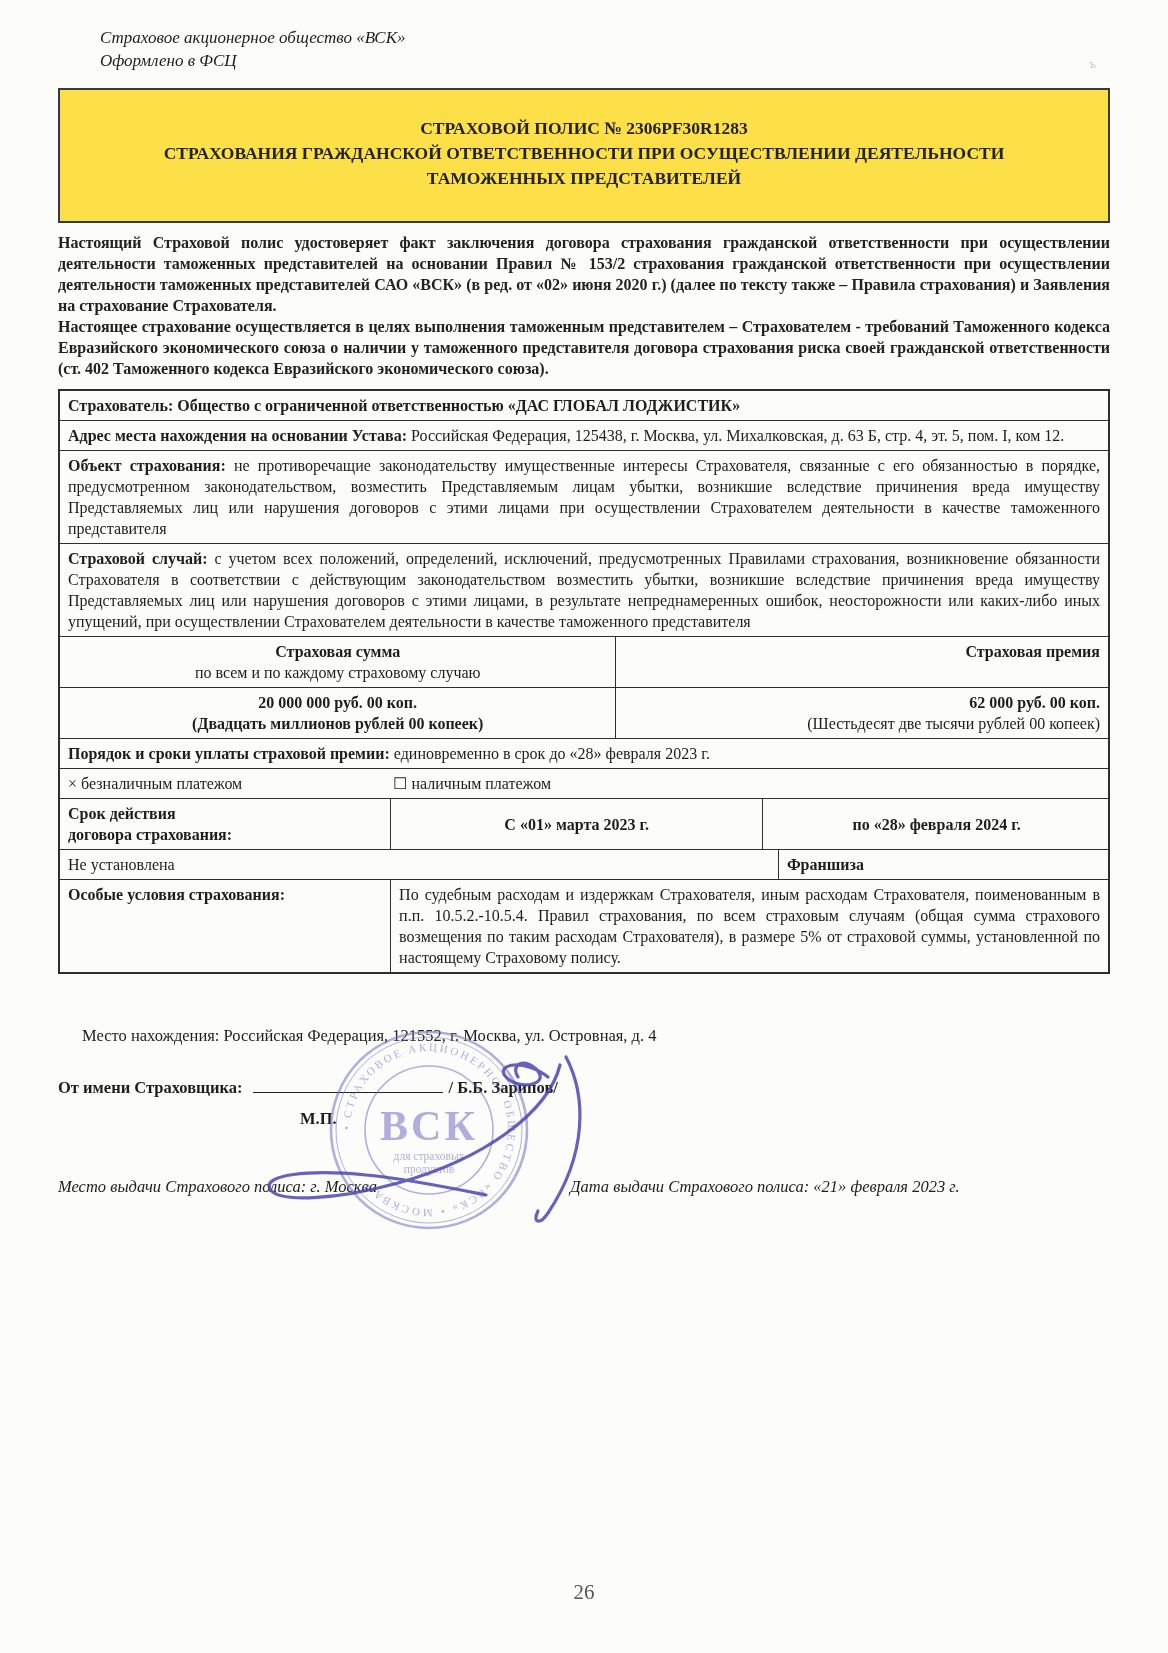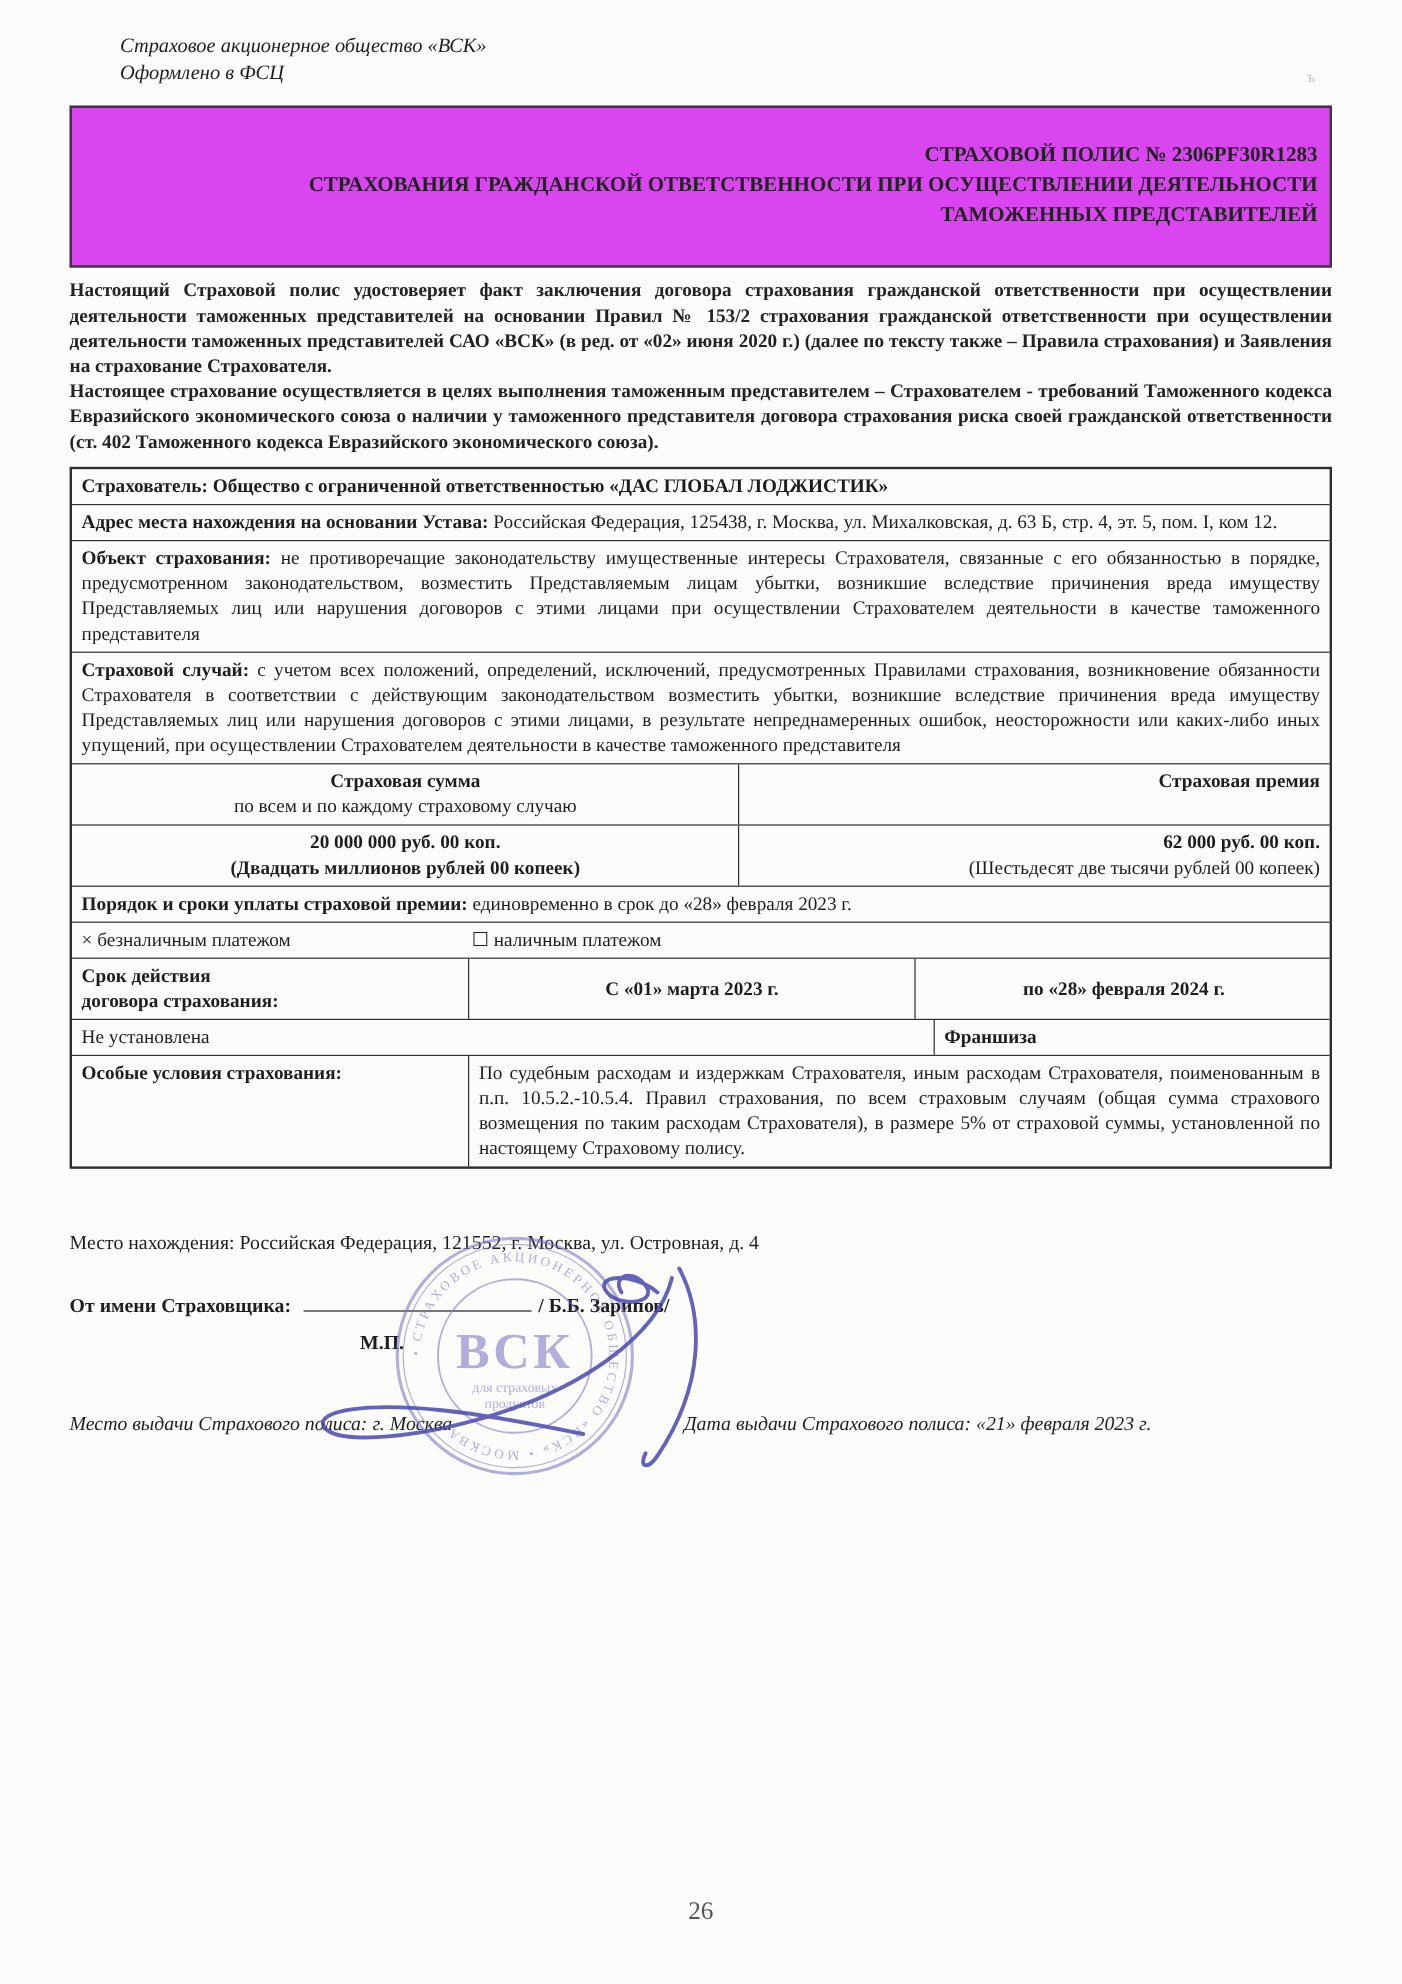--- a/index.html
+++ b/index.html
@@ -10,22 +10,22 @@
     color:#1d1d1d;
     position:relative;
     overflow:hidden;
   }
   .page{position:absolute;inset:0;padding:26px 58px 0 58px;box-sizing:border-box;}
   
   .letterhead{margin-left:42px;font-style:italic;font-size:17px;line-height:23px;}
   .artifact{position:absolute;right:72px;top:56px;color:#c3c3c3;font-size:13px;}
   
   .title-box{
-    margin-top:16px;border:2px solid #3a3a3a;background:#d946ef;
-    text-align:right;padding:26px 10px 30px 10px;
+    margin-top:16px;border:2px solid #3a3a3a;background:#fde047;
+    text-align:center;padding:26px 10px 30px 10px;
     font-weight:bold;font-size:17.5px;line-height:25px;color:#222;
   }
   
   .preamble{margin-top:9px;font-weight:bold;font-size:16px;line-height:21px;text-align:justify;color:#222;}
   .preamble p{margin:0;}
   
   .ptable{margin-top:10px;border:2px solid #2f2f2f;font-size:16px;line-height:21px;}
   .row{border-top:1.5px solid #2f2f2f;padding:4px 8px;text-align:justify;}
   .row:first-child{border-top:none;}
   .row b{font-weight:bold;}
@@ -42,21 +42,21 @@
   .c-sp-label{flex:0 0 31.5%;font-weight:bold;}
   .c-sp-value{flex:0 0 68.5%;text-align:justify;}
   .amt{font-weight:bold;}
   .hdr{font-weight:bold;}
   .pay-opts{display:flex;}
   .pay-opt{white-space:nowrap;}
   .pay-opt:first-child{flex:0 0 31.5%;}
   
   .footer{position:relative;margin-top:34px;font-size:16.5px;line-height:21px;}
   .insurer-line{font-weight:bold;}
-  .location-line{margin-top:51px;}
+  .location-line{margin-top:51px;margin-left:24px;}
   .sign-line{margin-top:31px;font-weight:bold;}
   .sign-blank{display:inline-block;width:190px;border-bottom:1.6px solid #222;height:14px;margin:0 6px 0 10px;}
   .mp{margin-top:10px;margin-left:242px;font-weight:bold;}
   .issue-line{margin-top:47px;display:flex;font-style:italic;font-size:16.5px;}
   .issue-place{flex:0 0 465px;}
   .issue-date{margin-left:47px;}
   .stamp{position:absolute;left:268px;top:2px;width:206px;height:206px;color:rgba(114,110,198,0.55);z-index:1;pointer-events:none;}
   .signature{position:absolute;left:190px;top:18px;width:450px;height:190px;z-index:2;pointer-events:none;}
   .pageno{position:absolute;left:0;right:0;bottom:48px;text-align:center;font-size:21px;color:#555;margin-top:40px;}
 </style>

